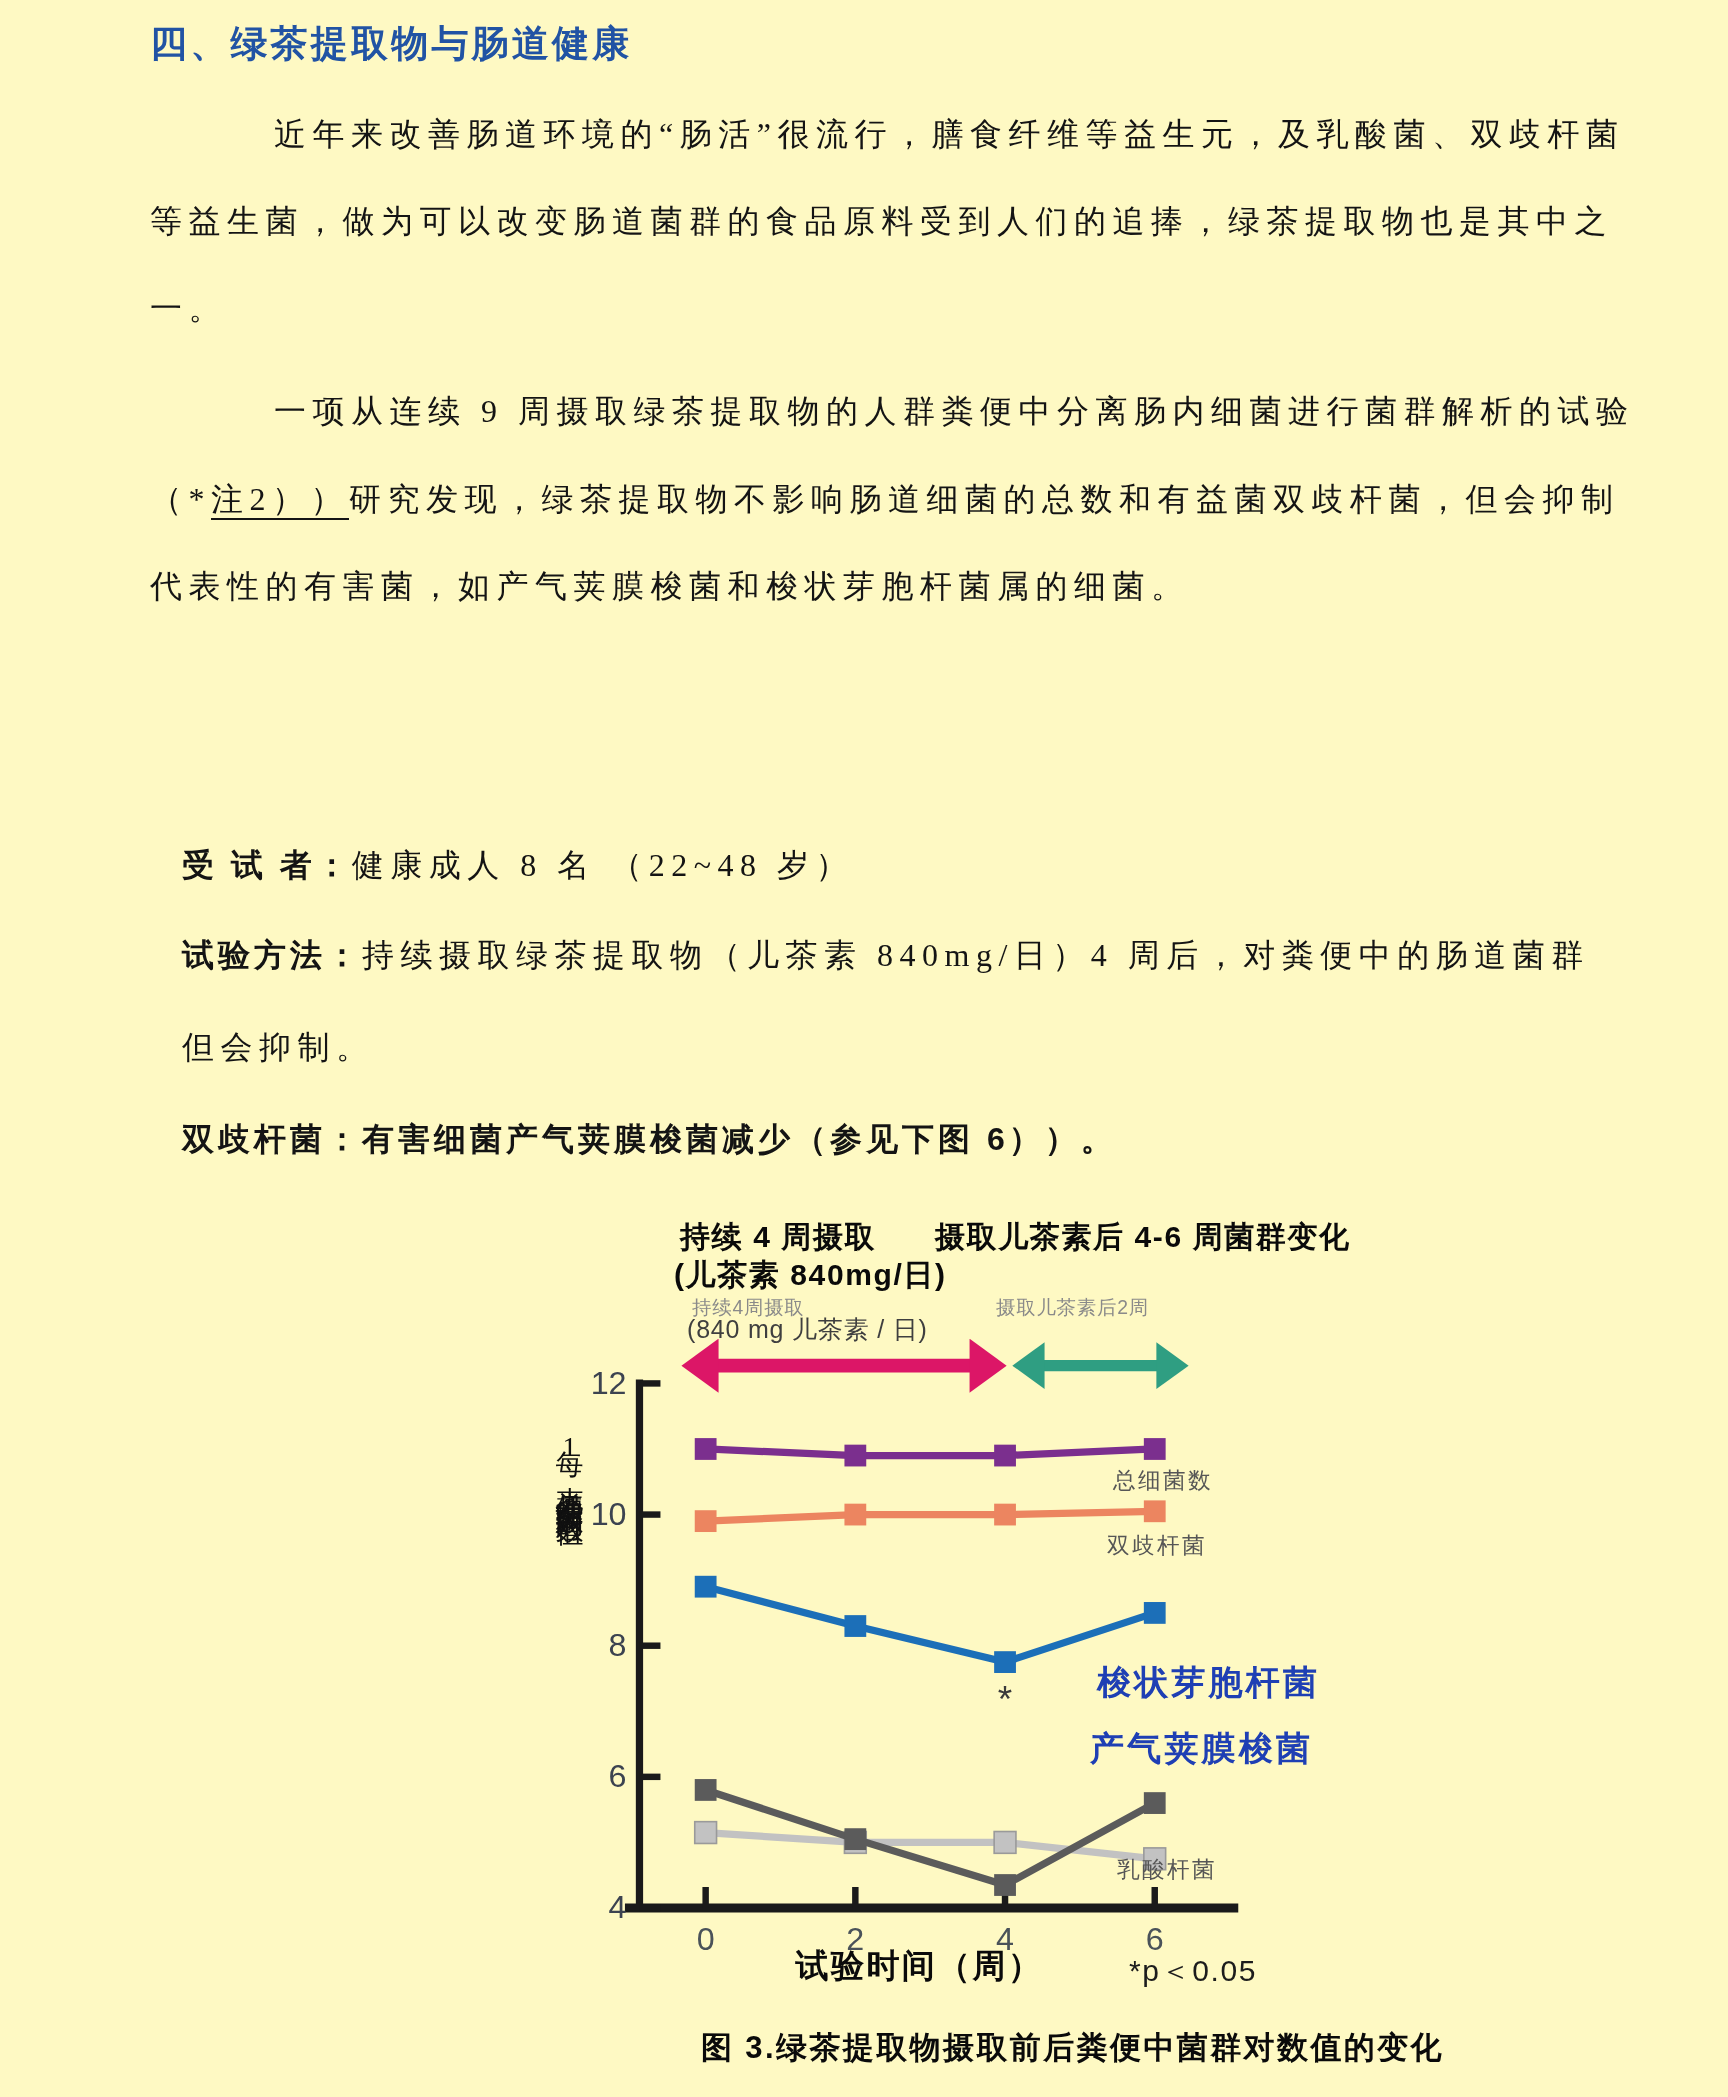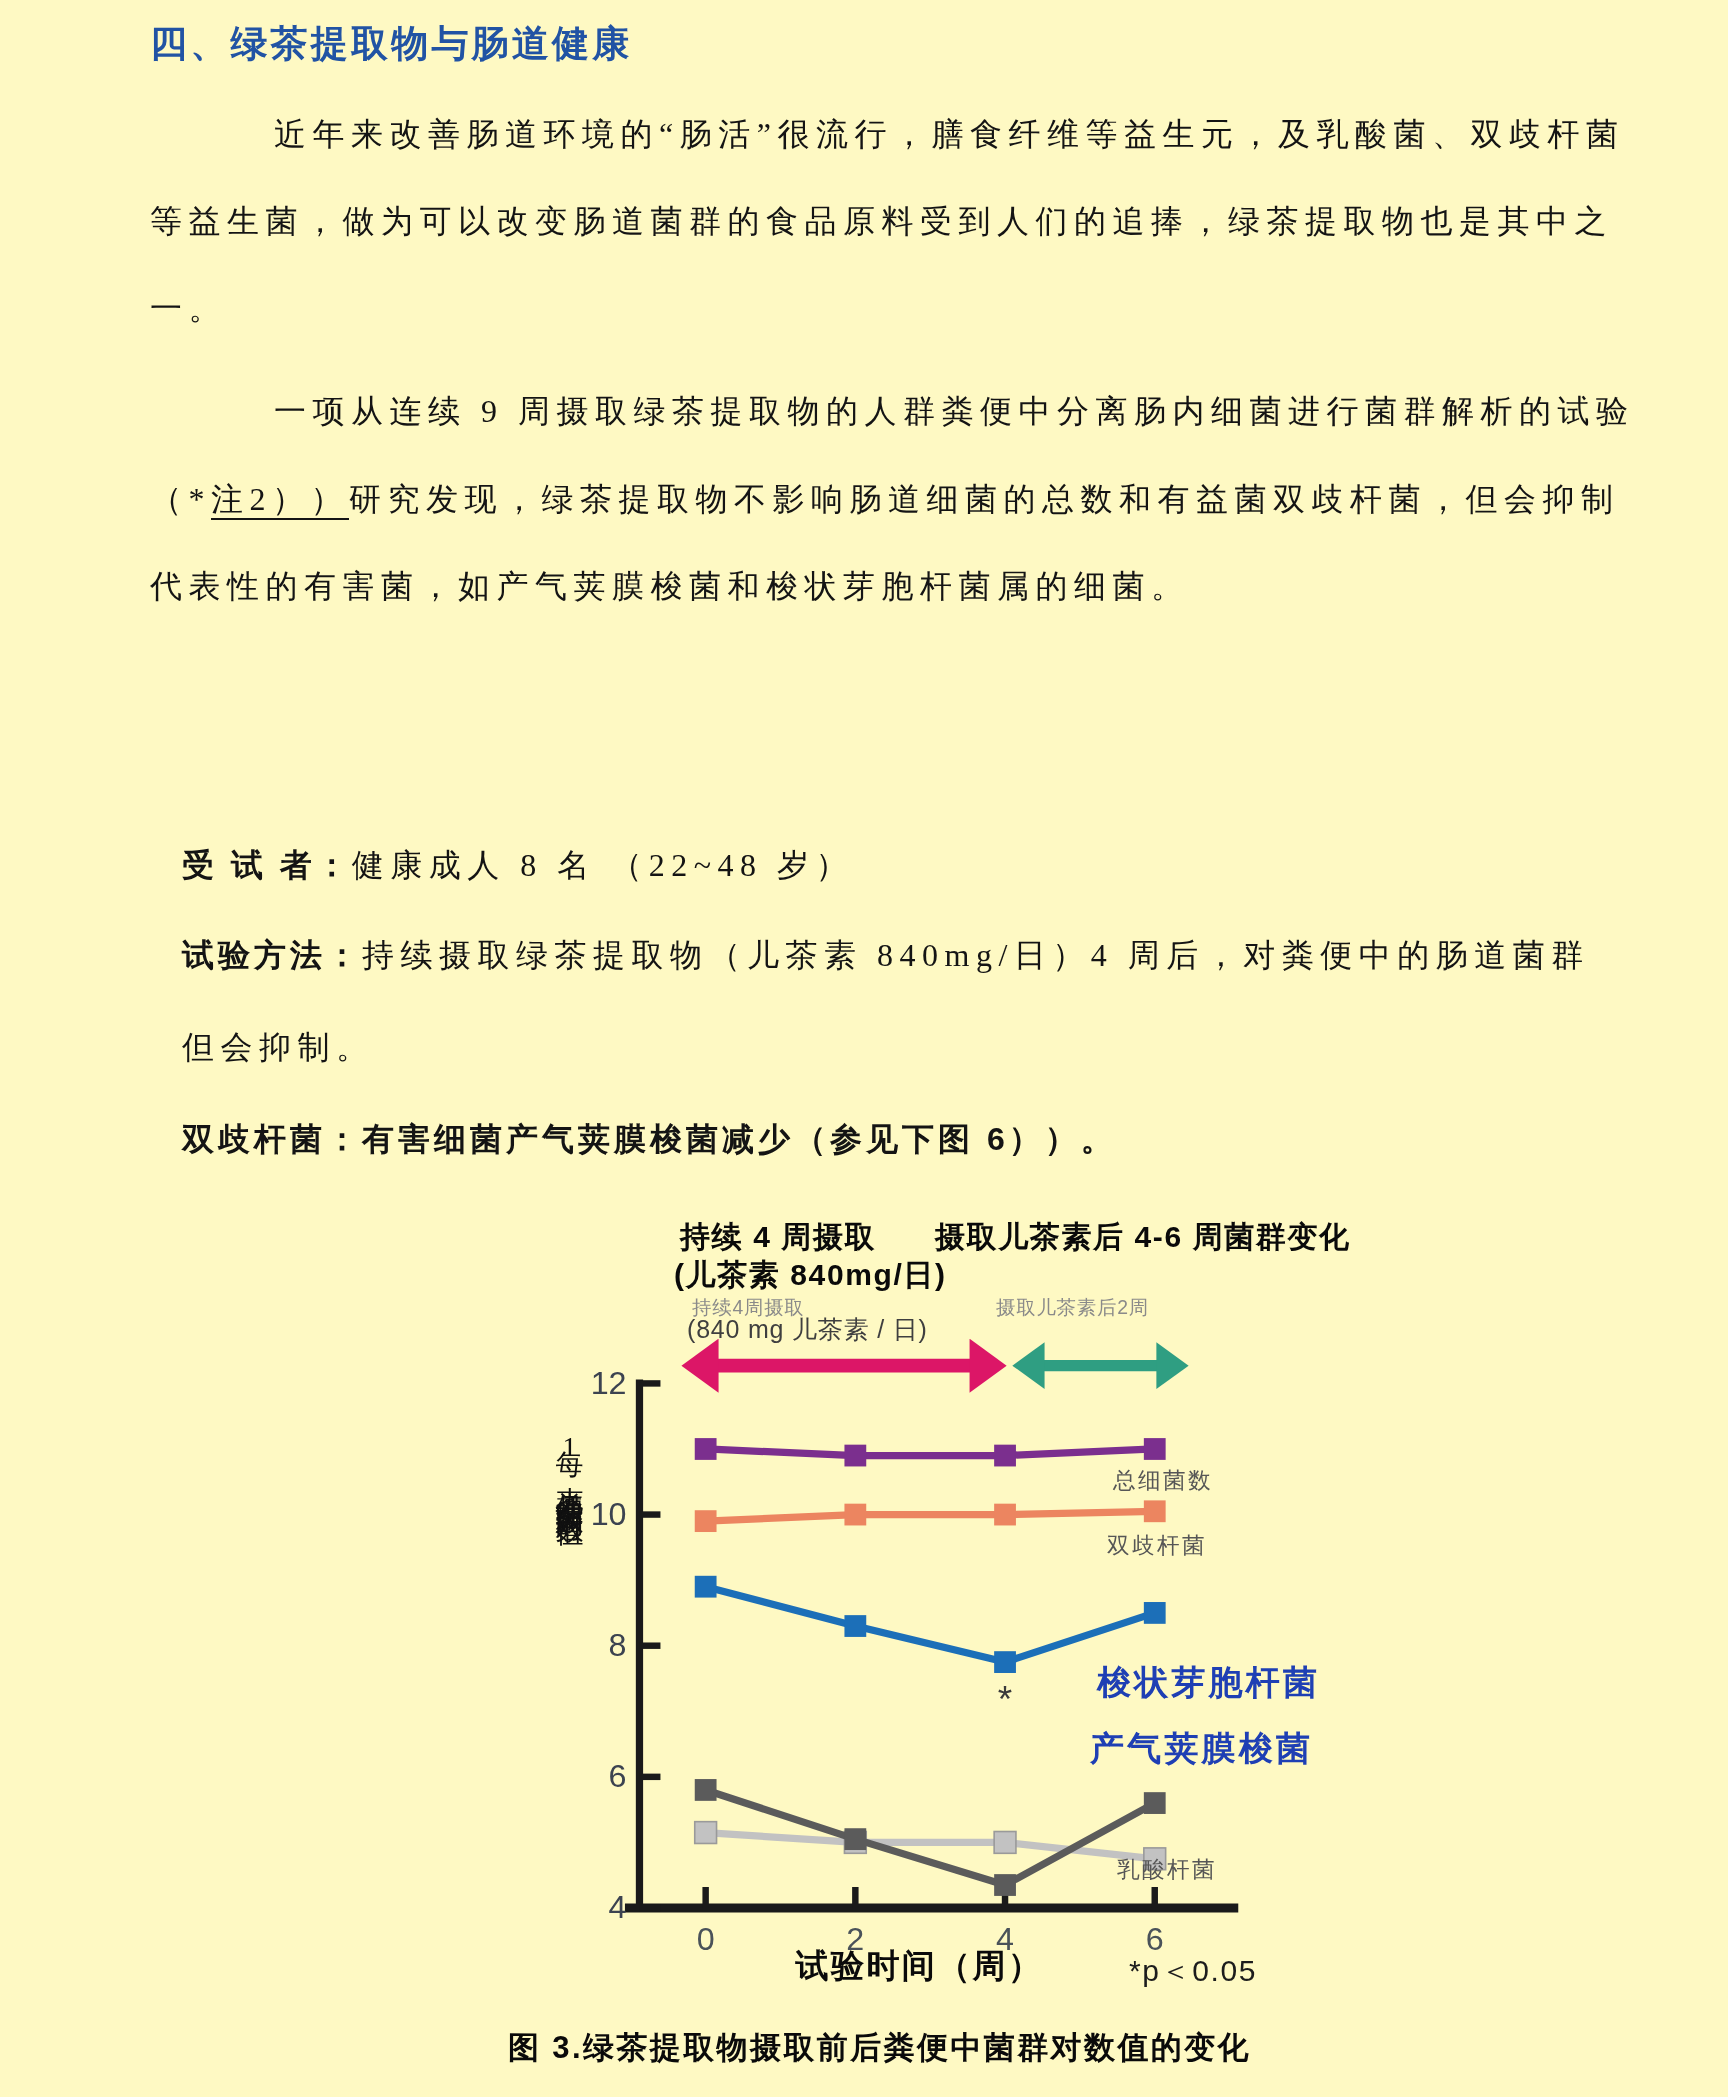--- a/index.html
+++ b/index.html
@@ -28,21 +28,21 @@
   .series-lbl-sm{font-family:"Liberation Sans","DejaVu Sans",sans-serif;font-size:22.6px;
     color:#565656;letter-spacing:2.4px;filter:blur(0.3px);white-space:nowrap;}
   .series-lbl-blue{font-family:"Liberation Serif","DejaVu Serif",serif;font-size:34px;
     color:#1e3fb4;font-weight:600;letter-spacing:3.2px;white-space:nowrap;}
   .xaxis-title{font-family:"Liberation Sans","DejaVu Sans",sans-serif;font-weight:bold;
     font-size:33px;color:#0a0a0a;letter-spacing:2.4px;text-align:center;}
   .sig{font-family:"Liberation Sans","DejaVu Sans",sans-serif;font-size:30px;color:#1c1c1c;letter-spacing:1.6px;}
   .ylab{writing-mode:vertical-rl;text-orientation:upright;font-size:28px;letter-spacing:3.2px;
     color:#101010;font-family:"Liberation Serif","DejaVu Serif",serif;}
   .caption{font-family:"Liberation Sans","DejaVu Sans",sans-serif;font-weight:bold;
-    font-size:31px;color:#0a0a0a;letter-spacing:2.4px;text-align:center;}
+    font-size:31px;color:#0a0a0a;letter-spacing:2.4px;text-align:right;}
 </style>
 </head>
 <body>
 
 <div class="page">
 
   <div class="abs heading" style="left:150px;top:19.4px;">四、绿茶提取物与肠道健康</div>
 
   <div class="abs bodyline" style="left:274px;top:113px;">近年来改善肠道环境的“肠活”很流行，膳食纤维等益生元，及乳酸菌、双歧杆菌</div>
   <div class="abs bodyline" style="left:150px;top:200px;">等益生菌，做为可以改变肠道菌群的食品原料受到人们的追捧，绿茶提取物也是其中之</div>

